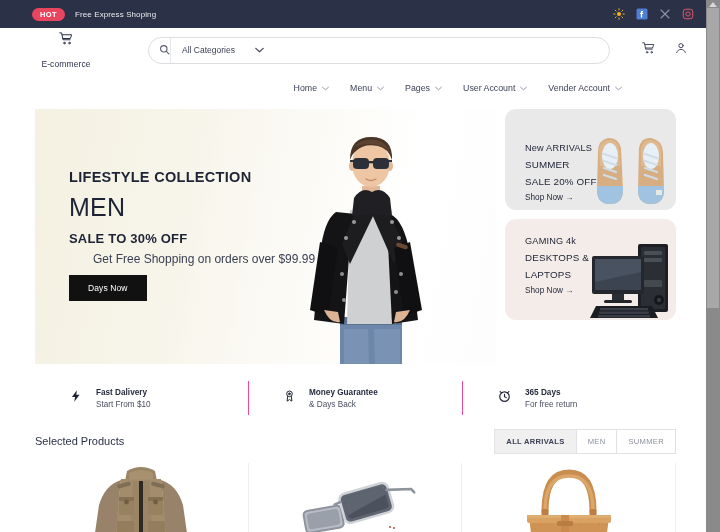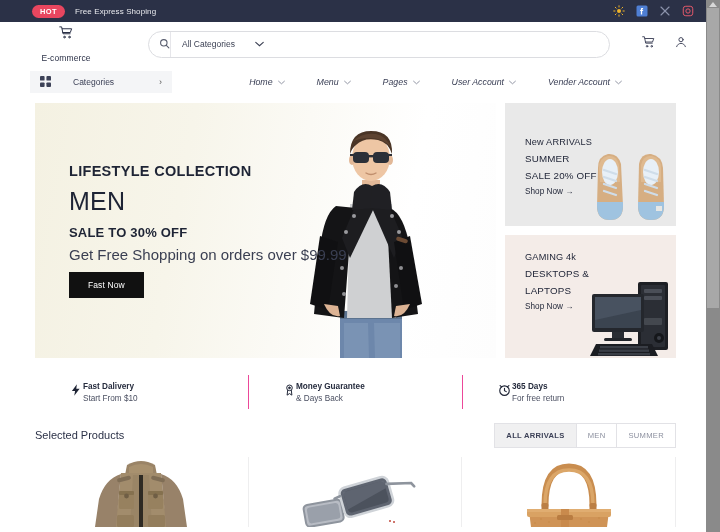--- a/index.html
+++ b/index.html
@@ -23,21 +23,21 @@
     background: #a8a8a8;
   }
   .scrollbar .arrow-up {
     position:absolute; top:2px; left:3px; width:0;height:0;
     border-left:4px solid transparent;border-right:4px solid transparent;
     border-bottom:5px solid #d8d8d8;
   }
 
   
   .topbar {
-    height: 22px; background: #2b3147; display: flex; align-items: center;
+    height: 28px; background: #2b3147; display: flex; align-items: center;
     padding: 0 12px 0 32px; position: relative;
   }
   .hot-badge {
     background: #e8465f; color: #fff; font-size: 7.5px; font-weight: bold;
     padding: 2px 8px; border-radius: 9px; letter-spacing: .4px;
   }
   .topbar-text {
     color: #e9eaee; font-size: 8px; margin-left: 10px; letter-spacing: .1px;
   }
   .topbar-right { margin-left: auto; display: flex; align-items: center; gap: 11px; }
@@ -72,59 +72,59 @@
     height: 32px; background: #fff; display: flex; align-items: center;
     padding: 0 18px 0 30px;
   }
   .cat-btn {
     display: flex; align-items: center; background: #f4f5f7; height: 22px;
     padding: 0 10px; gap: 0; min-width: 142px; cursor: pointer;
   }
   .cat-btn .grid-ico { margin-right: 22px; }
   .cat-btn .lbl { font-size: 8.5px; color: #3c4157; }
   .cat-btn .chev { margin-left: auto; font-size: 9px; color: #555; }
-  .mainnav { margin-left: auto; display: flex; align-items: center; gap: 32px; padding-right: 66px; font-style: italic;}
+  .mainnav { margin-left: auto; display: flex; align-items: center; gap: 21px; padding-right: 66px;}
   .navitem { font-size: 8.8px; color: #3c4157; display: flex; align-items: center; gap: 5px; cursor: pointer; }
 
   
   .hero-row { display: flex; gap: 9px; padding: 0 30px 0 35px; margin-top: 5px; }
   .hero {
     position: relative; width: 464px; height: 255px; overflow: hidden;
     background: linear-gradient(100deg, #f4f1e2 0%, #f7f5ea 32%, #fbfaf5 55%, #ffffff 78%, #fdfdfd 100%);
   }
   .hero-text { position: absolute; left: 34px; top: 60px; z-index: 3; }
   .hero-kicker { font-size: 14.5px; font-weight: bold; color: #1e2435; letter-spacing: .3px; }
   .hero-title { font-size: 25px; color: #1e2435; margin-top: 8px; letter-spacing: .2px; }
   .hero-sale { font-size: 13px; font-weight: bold; color: #1e2435; margin-top: 9px; letter-spacing: .2px;}
-  .hero-sub { font-size: 15px; color: #3a3f52; margin-top: 6px; }
+  .hero-sub { font-size: 12px; color: #3a3f52; margin-top: 6px; margin-left: 24px; }
   .hero-btn {
     margin-top: 9px; background: #111111; color: #fff; border: none;
     font-size: 8.5px; padding: 8px 19px; cursor: pointer;
     font-family: "Liberation Sans", sans-serif; letter-spacing: .1px;
   }
 
   
   .man { position: absolute; right: 36px; bottom: 0; width: 176px; height: 240px; }
 
   
   .side { display: flex; flex-direction: column; gap: 9px; width: 172px; }
-  .promo { position: relative; height: 123px; overflow: hidden; padding: 34px 0 0 20px; }
+  .promo { position: relative; height: 101px; overflow: hidden; padding: 34px 0 0 20px; border-radius: 11px; }
   .promo.one { background: #e9e9e9; }
   .promo.two { background: #f4ece8; padding-top: 17px;}
   .promo-l1 { font-size: 9.2px; color: #23283a; letter-spacing: .15px; }
   .promo-l2 { font-size: 9.8px; color: #23283a; margin-top: 6px; letter-spacing: .15px; }
   .promo-l3 { font-size: 9.8px; color: #23283a; margin-top: 6px; letter-spacing: .15px; }
   .promo-link { font-size: 8.2px; color: #23283a; margin-top: 6px; cursor: pointer; }
   .promo-art { position: absolute; }
 
   
   .features {
     display: flex; padding: 0 30px 0 35px; margin-top: 14px; height: 40px; align-items: center;
   }
-  .feat { flex: 1; display: flex; align-items: center; padding-left: 34px; position: relative; height: 34px; }
+  .feat { flex: 1; display: flex; align-items: center; gap: 13px; padding-left: 34px; position: relative; height: 34px; }
   .feat + .feat { border-left: 1px solid #ec4899; }
   .feat .ftxt .t1 { font-size: 8.2px; color: #262c3e; font-weight: bold; }
   .feat .ftxt .t2 { font-size: 8.2px; color: #4a4f61; margin-top: 3px; }
 
   
   .sp-head {
     display: flex; align-items: center; padding: 0 30px 0 35px; margin-top: 10px; height: 26px;
   }
   .sp-title { font-size: 11px; color: #2b3147; }
   .sp-tabs { margin-left: auto; display: flex; border: 1px solid #e2e2e6; }
@@ -230,32 +230,20 @@
         <span>
           <svg width="14" height="14" viewBox="0 0 24 24" fill="none" stroke="#3c4157" stroke-width="1.6" stroke-linecap="round">
             <circle cx="12" cy="8" r="3.6"></circle>
               <path d="M4.5 20c1.6-4.1 4.3-5.6 7.5-5.6s5.9 1.5 7.5 5.6"></path>
           </svg>
         </span>
       </div>
     </div>
 
     <div class="navbar">
-      <div class="cat-btn">
-        <span class="grid-ico">
-          <svg width="11" height="11" viewBox="0 0 12 12" fill="#3c4157">
-            <rect x="0" y="0" width="5" height="5" rx="1"></rect>
-              <rect x="7" y="0" width="5" height="5" rx="1"></rect>
-            <rect x="0" y="7" width="5" height="5" rx="1"></rect>
-              <rect x="7" y="7" width="5" height="5" rx="1"></rect>
-          </svg>
-        </span>
-        <span class="lbl">Categories</span>
-        <span class="chev">›</span>
-      </div>
       <div class="mainnav">
         <div class="navitem">
           <span>Home</span>
           <span>
             <svg width="7" height="5" viewBox="0 0 12 8" fill="none" stroke="#8b8f9e" stroke-width="1.6" stroke-linecap="round">
                 <path d="M1 1.8 L6 6.2 L11 1.8"></path>
               </svg>
           </span>
         </div>
         <div class="navitem">
@@ -294,21 +282,21 @@
     </div>
 
     <div class="hero-row">
 
       <div class="hero">
         <div class="hero-text">
           <div class="hero-kicker">LIFESTYLE COLLECTION</div>
           <div class="hero-title">MEN</div>
           <div class="hero-sale">SALE TO 30% OFF</div>
           <div class="hero-sub">Get Free Shopping on orders over $99.99</div>
-          <button class="hero-btn">Fast Now</button>
+          <button class="hero-btn">Days Now</button>
         </div>
 
         <svg class="man" viewBox="0 0 176 240">
 
           <path d="M56 196 L56 240 L118 240 L118 196 Z" fill="#6d87ab"></path>
           <path d="M60 205 L60 240 L85 240 L84 205 Z" fill="#7a93b4"></path>
           <path d="M90 205 L91 240 L116 240 L116 205 Z" fill="#7a93b4"></path>
           <rect x="56" y="193" width="62" height="8" fill="#5c738f"></rect>
 
           <path d="M66 86 L108 86 L112 200 L63 200 Z" fill="#cfd0d2"></path>

